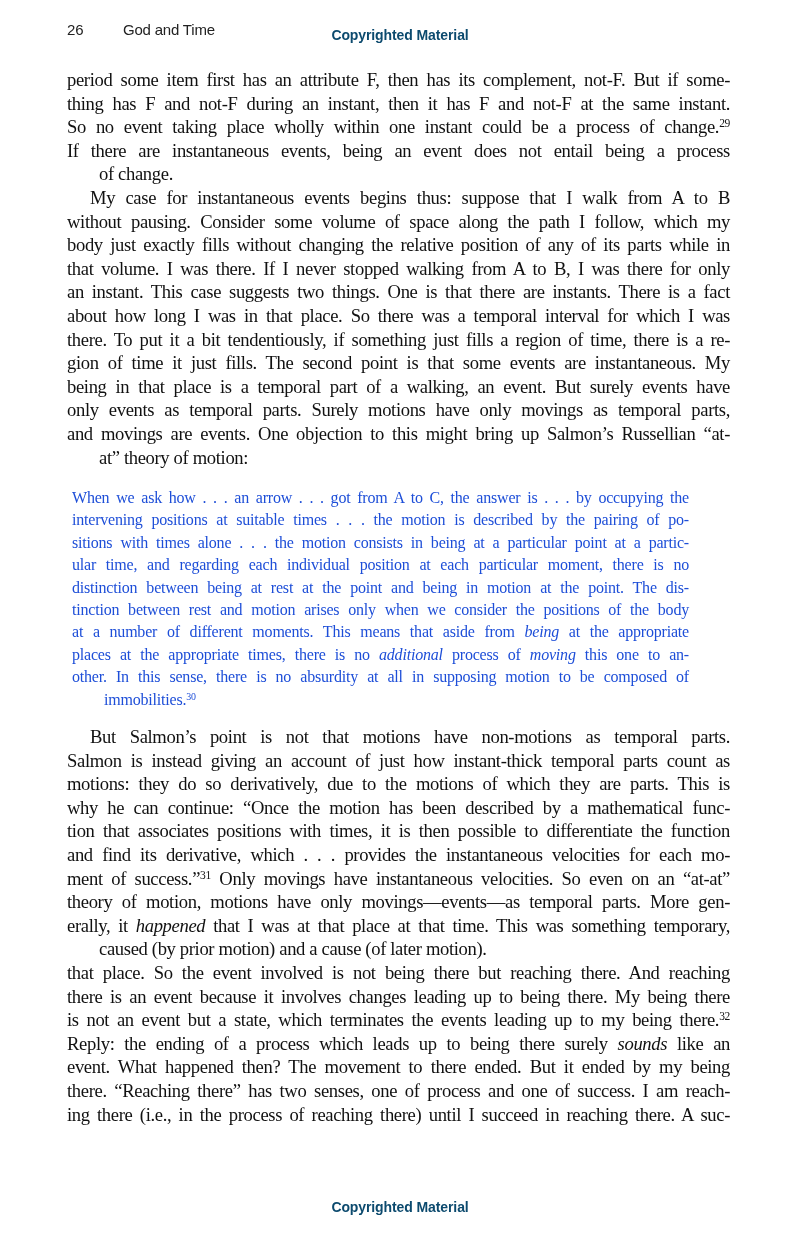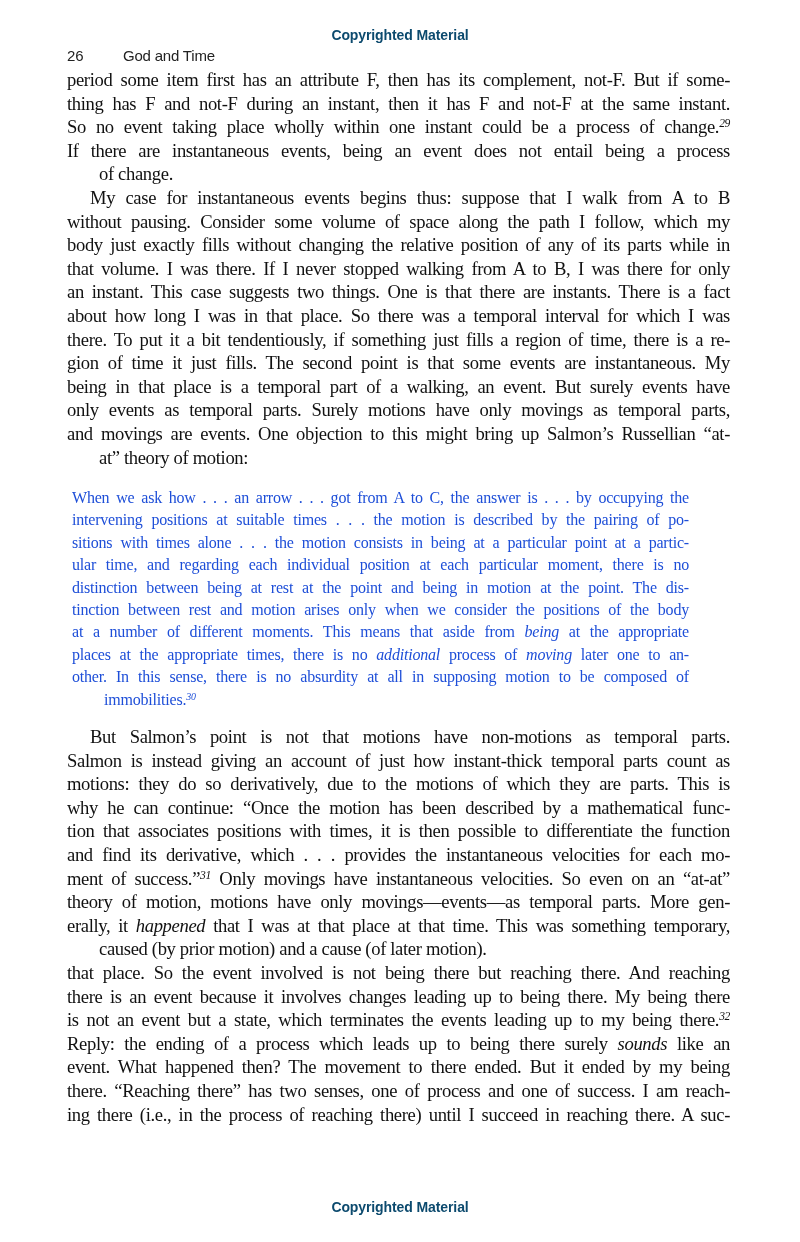--- a/index.html
+++ b/index.html
@@ -1,29 +1,29 @@
 <!DOCTYPE html>
 <html><head>
 <meta charset="utf-8">
 <style>
   html, body { margin: 0; padding: 0; background: #ffffff; }
   body { width: 800px; height: 1242px; position: relative; overflow: hidden; }
   .page { position: absolute; left: 0; top: 0; width: 800px; height: 1242px; background: #fff; }
-  .running-head { position: absolute; top: 21px; left: 67px; font-family: "Liberation Sans", sans-serif; font-size: 15px; color: #222; letter-spacing: -0.2px; margin-top: 26px; }
+  .running-head { position: absolute; top: 21px; left: 67px; font-family: "Liberation Sans", sans-serif; font-size: 15px; color: #222; letter-spacing: -0.2px; }
   .running-head .pnum { display: inline-block; width: 56px; }
   .watermark { position: absolute; left: 0; width: 800px; text-align: center; font-family: "Liberation Sans", sans-serif; font-weight: bold; font-size: 14px; color: #0c4a6e; letter-spacing: -0.1px; }
   .wm-top { top: 27px; }
   .wm-bottom { top: 1199px; }
   .body-text { position: absolute; left: 67px; width: 663px; font-family: "Liberation Serif", serif; font-size: 18.6px; color: #111; letter-spacing: -0.35px; }
   .line { height: 23.6px; line-height: 23.6px; white-space: nowrap; text-align: justify; text-align-last: justify; overflow: visible; }
   .line.last { text-align-last: left; margin-left: 32px; }
   .line.indent { padding-left: 23px; }
   .quote { position: absolute; left: 72px; width: 617px; font-family: "Liberation Serif", serif; font-size: 16px; color: #1d4ed8; letter-spacing: -0.2px; }
   .quote .line { height: 22.4px; line-height: 22.4px; }
-  sup { font-size: 0.62em; line-height: 0; vertical-align: 0.55em; font-style: italic; }
+  sup { font-size: 0.62em; line-height: 0; vertical-align: 0.55em; }
   em { font-style: italic; }
 </style>
 </head>
 <body>
 
 <div class="page">
 
   <div class="running-head">
     <span class="pnum">26</span><span>God and Time</span>
   </div>
@@ -53,21 +53,21 @@
   </div>
 
   <div class="quote" style="top:487px;">
     <div class="line">When we ask how . . . an arrow . . . got from A to C, the answer is . . . by occupying the</div>
     <div class="line">intervening positions at suitable times . . . the motion is described by the pairing of po-</div>
     <div class="line">sitions with times alone . . . the motion consists in being at a particular point at a partic-</div>
     <div class="line">ular time, and regarding each individual position at each particular moment, there is no</div>
     <div class="line">distinction between being at rest at the point and being in motion at the point. The dis-</div>
     <div class="line">tinction between rest and motion arises only when we consider the positions of the body</div>
     <div class="line"><span>at a number of different moments. This means that aside from</span> <em>being</em> <span>at the appropriate</span></div>
-    <div class="line"><span>places at the appropriate times, there is no</span> <em>additional</em> <span>process of</span> <em>moving</em> <span>later one to an-</span></div>
+    <div class="line"><span>places at the appropriate times, there is no</span> <em>additional</em> <span>process of</span> <em>moving</em> <span>this one to an-</span></div>
     <div class="line">other. In this sense, there is no absurdity at all in supposing motion to be composed of</div>
     <div class="line last"><span>immobilities.</span><sup>30</sup></div>
   </div>
 
   <div class="body-text" style="top:725px;">
     <div class="line indent">But Salmon’s point is not that motions have non-motions as temporal parts.</div>
     <div class="line">Salmon is instead giving an account of just how instant-thick temporal parts count as</div>
     <div class="line">motions: they do so derivatively, due to the motions of which they are parts. This is</div>
     <div class="line">why he can continue: “Once the motion has been described by a mathematical func-</div>
     <div class="line">tion that associates positions with times, it is then possible to differentiate the function</div>

